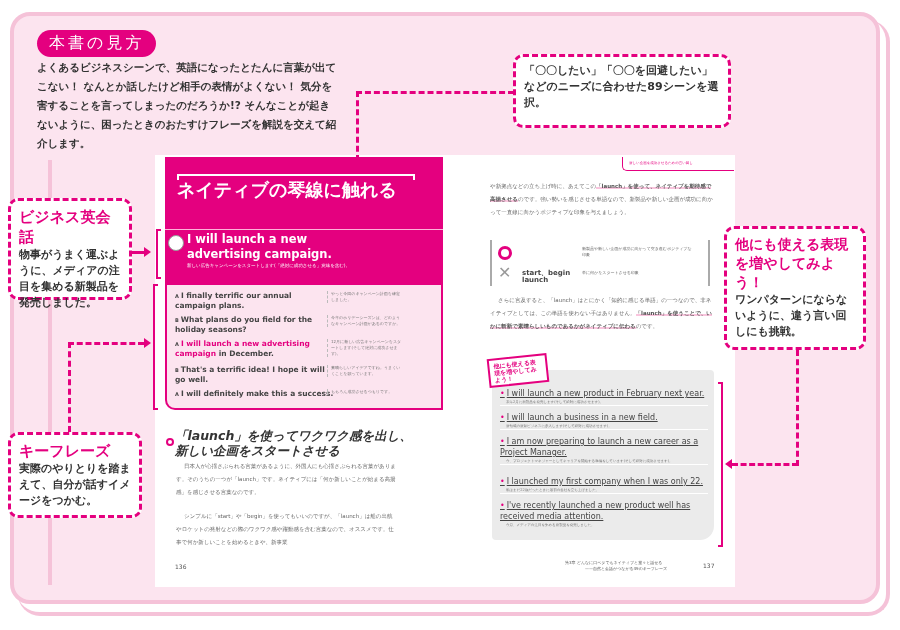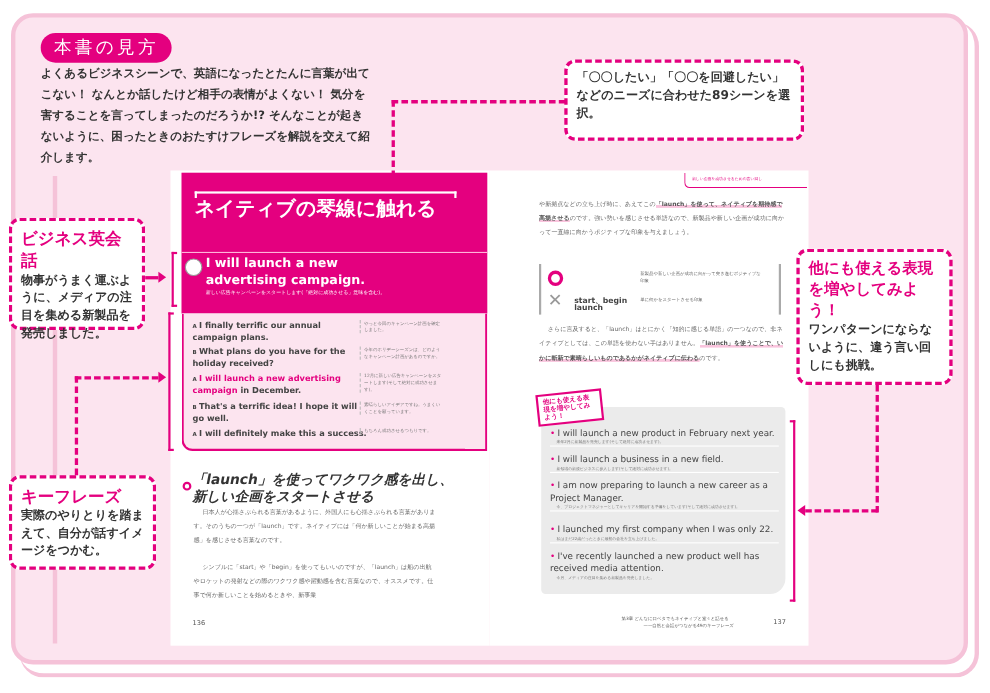--- a/index.html
+++ b/index.html
@@ -38,21 +38,21 @@
   .running-head { position: absolute; left: 622px; top: 157px; width: 112px; height: 14px; border-left: 1px solid #e4007f; border-bottom: 1px solid #e4007f; border-radius: 0 0 0 5px; font-size: 3.5px; color: #e4007f; padding: 4px 0 0 6px; }
   .hl-line { background: linear-gradient(transparent 60%, #f9c4dd 60%); color: #555; font-weight: bold; }
   .cmp-box { position: absolute; left: 490px; top: 240px; width: 220px; height: 46px; border: 2px solid #aaa; border-top: none; border-bottom: none; }
   .cmp-row { position: absolute; left: 6px; font-size: 7px; font-weight: bold; color: #444; }
   .cmp-desc { position: absolute; left: 90px; font-size: 4px; color: #666; width: 110px; line-height: 6px; }
   .circle-sym { position: absolute; left: 0; width: 14px; height: 14px; border: 3px solid #e4007f; border-radius: 50%; }
   .cross-sym { position: absolute; left: 0; font-size: 16px; color: #999; font-weight: bold; line-height: 14px; }
   .ex-box { position: absolute; left: 492px; top: 370px; width: 222px; height: 170px; background: #ebebeb; border-radius: 4px 4px 14px 4px; }
   .ex-tag { position: absolute; left: 488px; top: 356px; background: #fff; border: 2px solid #e4007f; color: #e4007f; font-size: 6px; font-weight: bold; padding: 2px 4px; transform: rotate(-6deg); line-height: 7px; }
   .ex-item { position: absolute; left: 8px; width: 208px; border-bottom: 1px solid #fff; }
-  .ex-en { font-size: 8px; line-height: 11px; color: #444; }
+  .ex-en { font-size: 8px; line-height: 11px; color: #444; text-decoration: underline; }
   .ex-en .bul { color: #e4007f; margin-right: 2px; }
   .ex-ja { font-size: 3.5px; color: #777; margin-left: 6px; line-height: 6px; }
   .chapter { position: absolute; left: 565px; top: 560px; font-size: 4px; color: #555; line-height: 6px; }
 </style>
 </head>
 <body>
 
 <div class="outer-shadow"></div>
 <div class="outer"></div>
 <div class="inner-stripe" style="left:48px; top:160px; height:425px;"></div>
@@ -73,21 +73,21 @@
   <div class="key-en" style="width:180px;">I will launch a new advertising campaign.</div>
   <div class="key-ja">新しい広告キャンペーンをスタートします(「絶対に成功させる」意味を含む)。</div>
 </div>
 
 <div class="dialog">
   <div class="dlg-row" style="top:6px;">
     <div class="dlg-en"><span class="spk">A</span><span class="txt">I finally terrific our annual campaign plans.</span></div>
     <div class="dlg-ja">やっと今回のキャンペーン計画を確定しました。</div>
   </div>
   <div class="dlg-row" style="top:30px;">
-    <div class="dlg-en"><span class="spk">B</span><span class="txt">What plans do you have for the holiday received?</span></div>
+    <div class="dlg-en"><span class="spk">B</span><span class="txt">What plans do you field for the holiday seasons?</span></div>
     <div class="dlg-ja">今年のホリデーシーズンは、どのようなキャンペーン計画があるのですか。</div>
   </div>
   <div class="dlg-row" style="top:54px;">
     <div class="dlg-en hl"><span class="spk">A</span><span class="txt">I will launch a new advertising campaign</span><span> in December.</span></div>
     <div class="dlg-ja">12月に新しい広告キャンペーンをスタートします(そして絶対に成功させます)。</div>
   </div>
   <div class="dlg-row" style="top:80px;">
     <div class="dlg-en"><span class="spk">B</span><span class="txt">That's a terrific idea! I hope it will go well.</span></div>
     <div class="dlg-ja">素晴らしいアイデアですね。うまくいくことを願っています。</div>
   </div>

